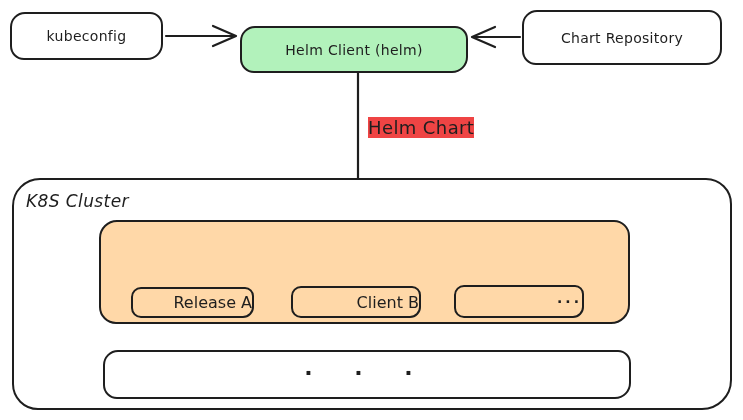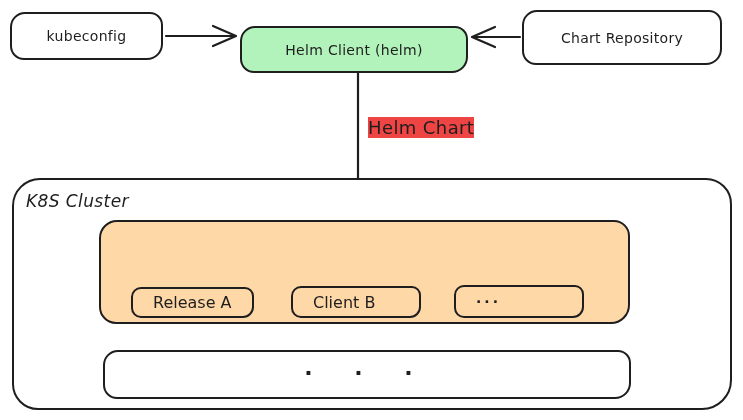--- a/index.html
+++ b/index.html
@@ -78,23 +78,22 @@
     font-size: 17px;
     letter-spacing: 0.4px;
   }
   .release {
     position: absolute;
     box-sizing: border-box;
     border: 2.2px solid #1e1e1e;
     background: transparent;
     display: flex;
     align-items: center;
-    justify-content: flex-start;
+    justify-content: flex-end;
     font-size: 16px;
-    padding-left: 20px;
   }
   .release-a { left: 30px;  top: 65px; width: 123px; height: 31px; }
   .release-b { left: 190px; top: 64px; width: 130px; height: 32px; }
   .release-x { left: 353px; top: 63px; width: 130px; height: 33px; }
   .dots-sm {
     font-weight: bold;
     font-size: 14px;
     letter-spacing: 3px;
     transform: translateY(-4px);
   }

